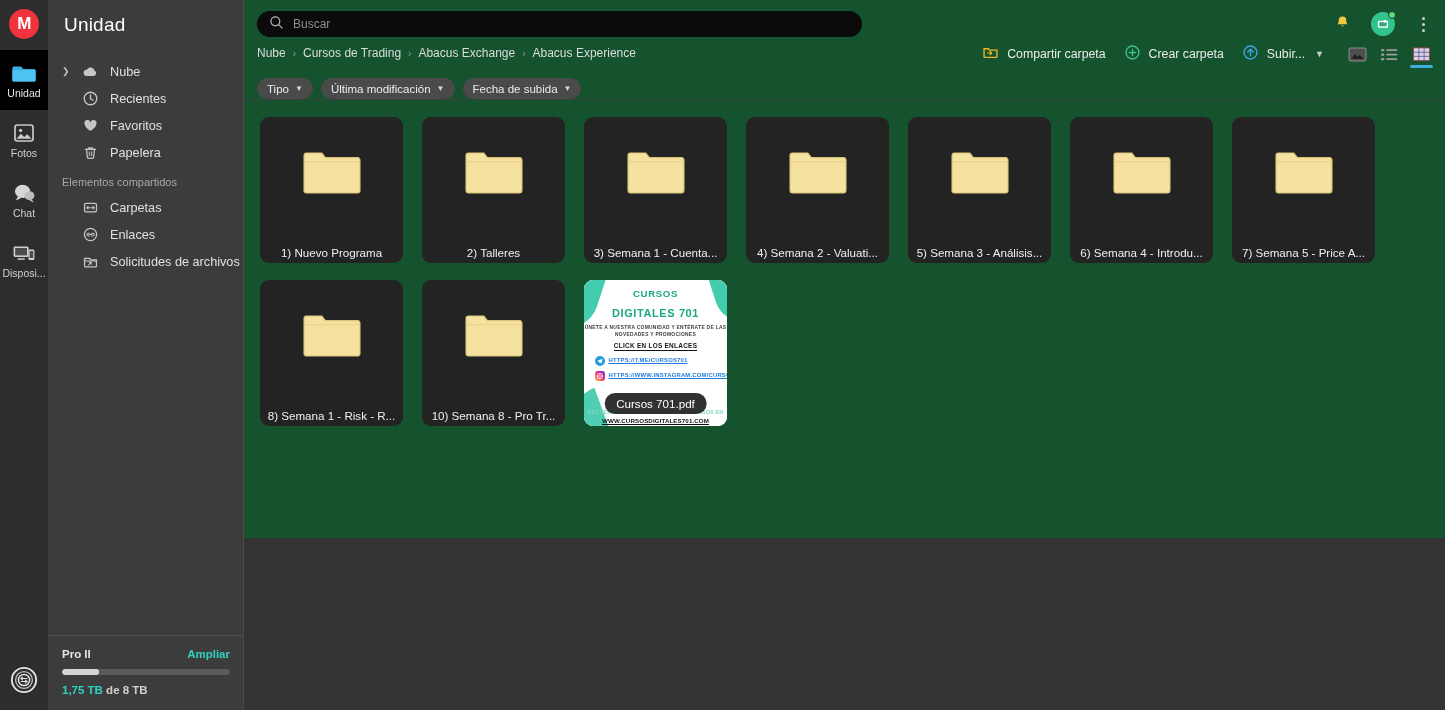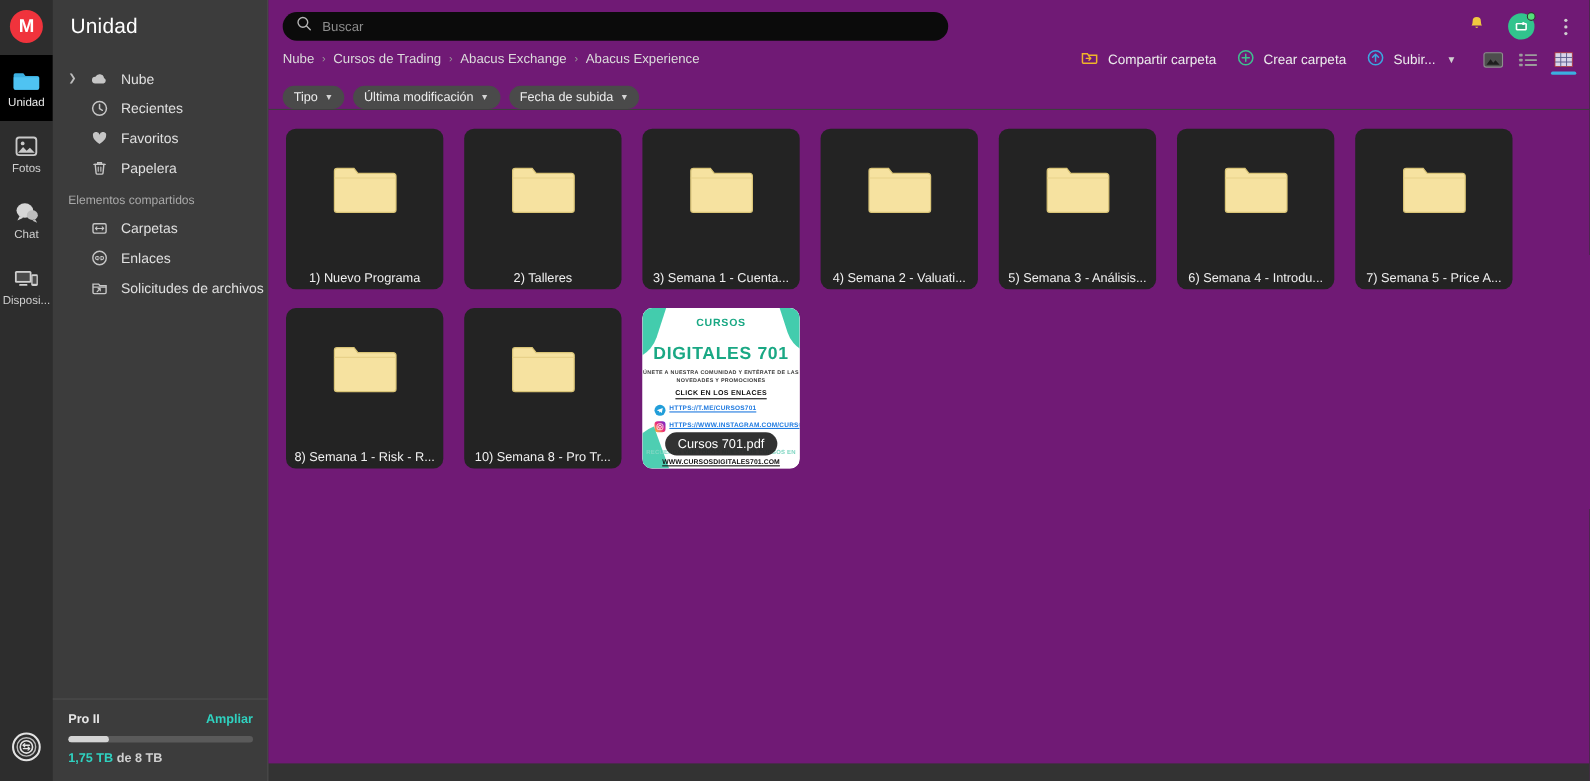--- a/index.html
+++ b/index.html
@@ -66,21 +66,21 @@
   }
   .storage-top { display: flex; justify-content: space-between; align-items: center; }
   .storage-plan { font-size: 11.5px; color: #e6e6e6; font-weight: bold; }
   .storage-upg { font-size: 11.5px; color: #2fd2c0; cursor: pointer; font-weight: bold; }
   .bar { height: 6px; border-radius: 3px; background: #5a5a5a; margin-top: 9px; overflow: hidden; }
   .bar-fill { height: 6px; border-radius: 3px; background: #d4d4d4; width: 22%; }
   .storage-used { margin-top: 9px; font-size: 11.5px; color: #cfcfcf; font-weight: bold; }
   .storage-used b { color: #2fd2c0; font-weight: bold; }
 
   
-  .main { flex: 1 1 auto; height: 694px; background: #701a75; position: relative; }
+  .main { flex: 1 1 auto; height: 538px; background: #14532d; position: relative; }
   .topbar { height: 100px; position: relative; border-bottom: 1px solid #3e3e3e; }
 
   .search {
     position: absolute; left: 13px; top: 11px; width: 605px; height: 26px;
     background: #0b0b0b; border-radius: 13px; display: flex; align-items: center;
     padding-left: 12px; gap: 9px; cursor: text;
   }
   .search input {
     background: transparent; border: none; outline: none;
     color: #cfcfcf; font-size: 12px; font-family: "Liberation Sans", sans-serif;
@@ -164,21 +164,21 @@
   }
   .thumb .swoosh-r {
     position: absolute; right: -16px; top: -12px; width: 28px; height: 58px;
     background: #2fc6a4; transform: rotate(-18deg); border-radius: 0 0 0 40px; opacity: .9;
   }
   .thumb .swoosh-b {
     position: absolute; left: -14px; bottom: -16px; width: 34px; height: 50px;
     background: #2fc6a4; transform: rotate(-20deg); border-radius: 40px 0 0 0; opacity: .85;
   }
   .t-h1 { margin-top: 8px; font-size: 9.6px; font-weight: bold; color: #1aa884; letter-spacing: .7px; }
-  .t-h2 { margin-top: 14px; font-size: 16px; font-weight: bold; color: #1aa884; letter-spacing: .6px; }
+  .t-h2 { margin-top: 8px; font-size: 11px; font-weight: bold; color: #1aa884; letter-spacing: .6px; }
   .t-sub { margin-top: 5px; font-size: 4.9px; font-weight: bold; color: #3b3b3b; letter-spacing: .3px; text-align:center; line-height: 7px; width: 150px; }
   .t-click { margin-top: 4px; font-size: 6.4px; font-weight: bold; color: #111; letter-spacing: .3px; border-bottom: 1px solid #111; padding-bottom: 1px; }
   .t-link-row { display: flex; align-items: flex-start; gap: 4px; margin-top: 5px; width: 138px; padding-left: 8px; }
   .t-link {
     font-size: 5.9px; font-weight: bold; color: #1f7ae0; letter-spacing: .2px;
     text-decoration: underline; line-height: 8px; text-align: left;
   }
   .t-badge { width: 10px; height: 10px; border-radius: 3px; flex: 0 0 10px; display:flex; align-items:center; justify-content:center; }
   .t-badge.tg { background: #229ED9; border-radius: 50%; }
   .t-badge.ig { background: linear-gradient(45deg,#f9ce34,#ee2a7b,#6228d7); }

